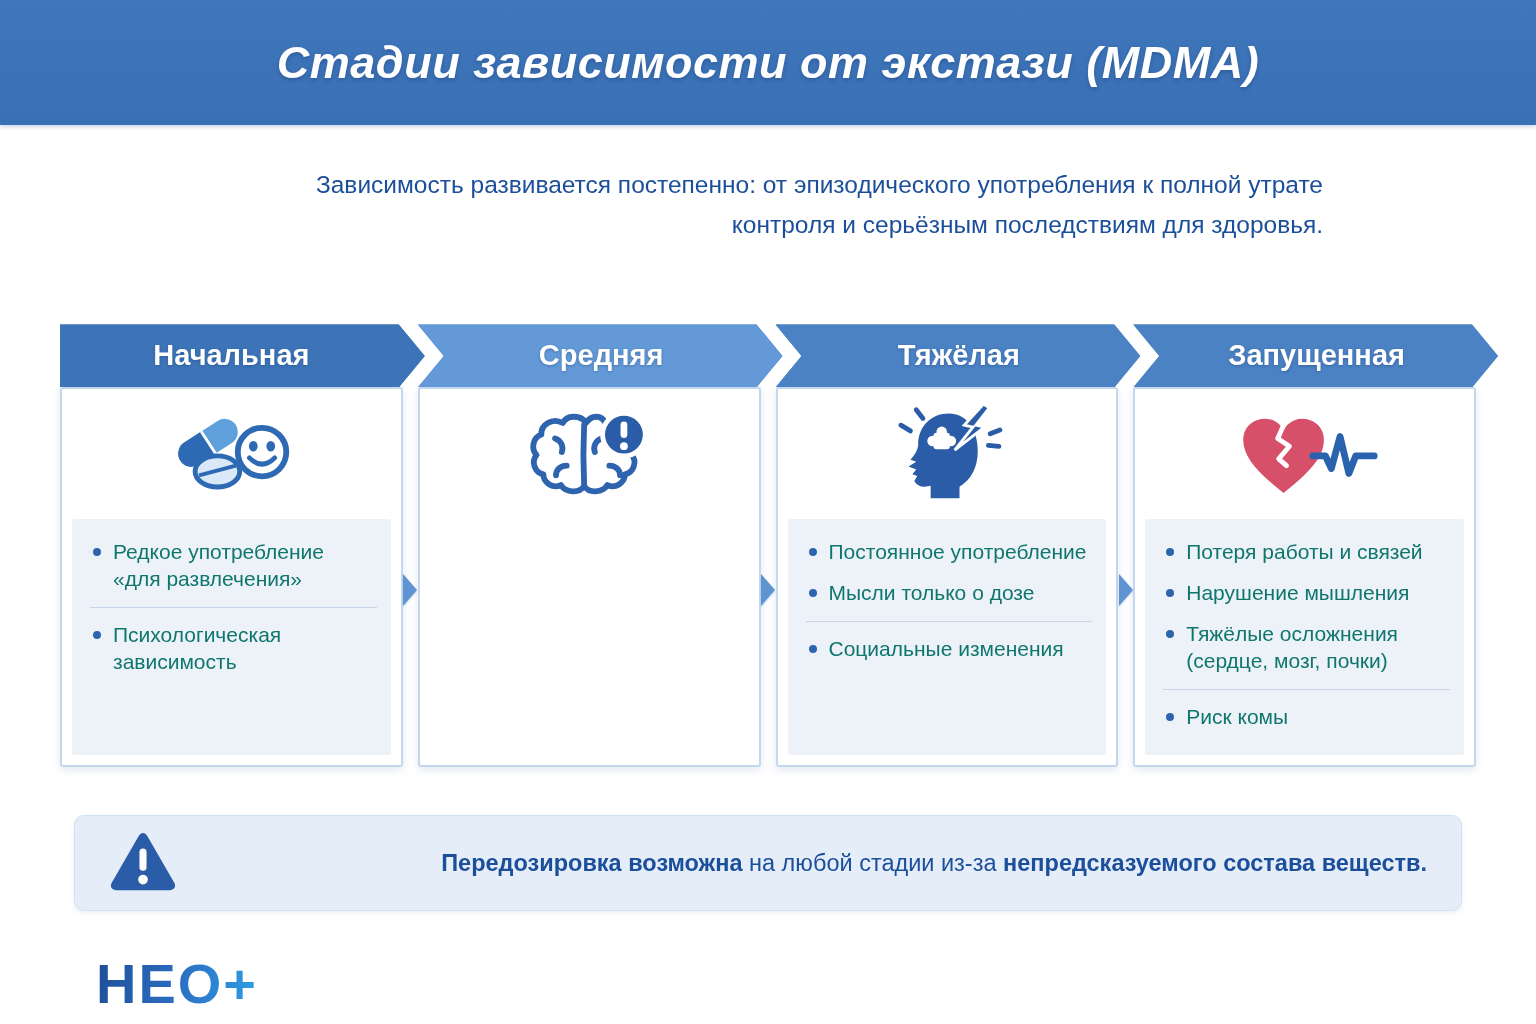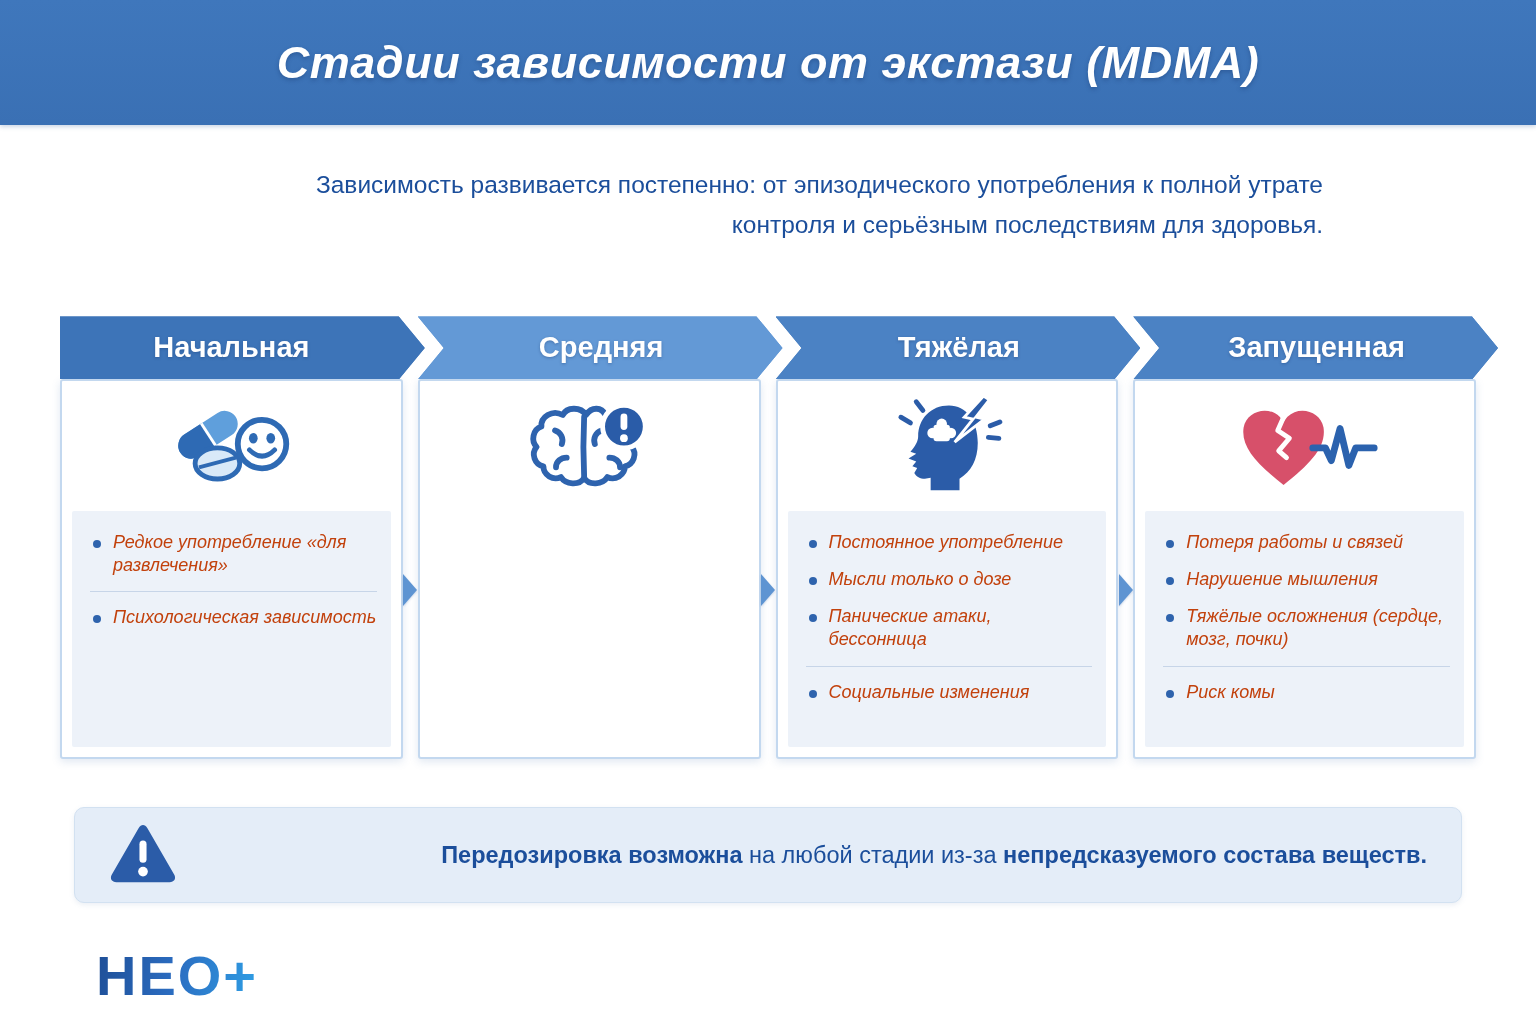--- a/index.html
+++ b/index.html
@@ -22,21 +22,21 @@
   .intro{
     margin:40px auto 0; max-width:1110px; text-align:right;
     color:#1b4e9b; font-size:24.5px; line-height:1.62; font-weight:500;
   }
 
   
   .stages{
     position:relative; margin:72px 60px 0;
     display:grid; grid-template-columns:repeat(4,1fr); column-gap:15px;
   }
-  .stage-col{ display:flex; flex-direction:column; }
+  .stage-col{ display:flex; flex-direction:column;margin-top:8px; }
   .stage-header{
     position:relative; z-index:2; height:63px; width:calc(100% + 22px);
     display:flex; align-items:center; justify-content:center;
     color:#ffffff; font-size:29px; font-weight:bold;
     text-shadow:0 1px 3px rgba(20,50,100,.35);
     clip-path:polygon(0 0, calc(100% - 26px) 0, 100% 50%, calc(100% - 26px) 100%, 0 100%);
     padding-right:22px;
   }
   .stage-header.notched{
     clip-path:polygon(0 0, calc(100% - 26px) 0, 100% 50%, calc(100% - 26px) 100%, 0 100%, 26px 50%);
@@ -51,21 +51,21 @@
   .stage-icon{
     height:130px; display:flex; align-items:center; justify-content:center;
     flex-shrink:0;
   }
   .stage-list{
     flex:1; margin:0 10px 10px; background:#edf2f9; border-radius:2px;
     list-style:none; padding:20px 14px 10px 18px;
   }
   .stage-list li{
     position:relative; padding-left:23px; margin-bottom:14px;
-    color:#c2410c; font-size:18px; line-height:1.28; font-weight:500;font-style:italic;
+    color:#0f766e; font-size:21px; line-height:1.28; font-weight:500;
   }
   .stage-list li::before{
     content:""; position:absolute; left:3px; top:9px;
     width:8px; height:8px; border-radius:50%; background:#2e63ad;
   }
   .stage-list li.divided{
     border-top:1px solid #c7d5e8; padding-top:14px;
   }
   .stage-list li.divided::before{ top:23px; }
 
@@ -174,21 +174,20 @@
       <rect x="48" y="30" width="17" height="17" rx="3"></rect>
       <circle cx="56.5" cy="29" r="5.5"></circle>
       <circle cx="66" cy="38.5" r="5.5"></circle>
       <circle cx="47" cy="38.5" r="5.5"></circle>
     </g>
   </svg>
         </div>
         <ul class="stage-list">
           <li>Постоянное употребление</li>
           <li>Мысли только о дозе</li>
-          <li>Панические атаки, бессонница</li>
           <li class="divided">Социальные изменения</li>
         </ul>
       </div>
     </div>
     <div class="stage-col">
       <div class="stage-header notched" style="background: linear-gradient(rgb(75, 130, 196), rgb(75, 130, 196)) rgb(75, 130, 196);">
         <span>Запущенная</span>
       </div>
       <div class="stage-card">
         <div class="stage-icon">

